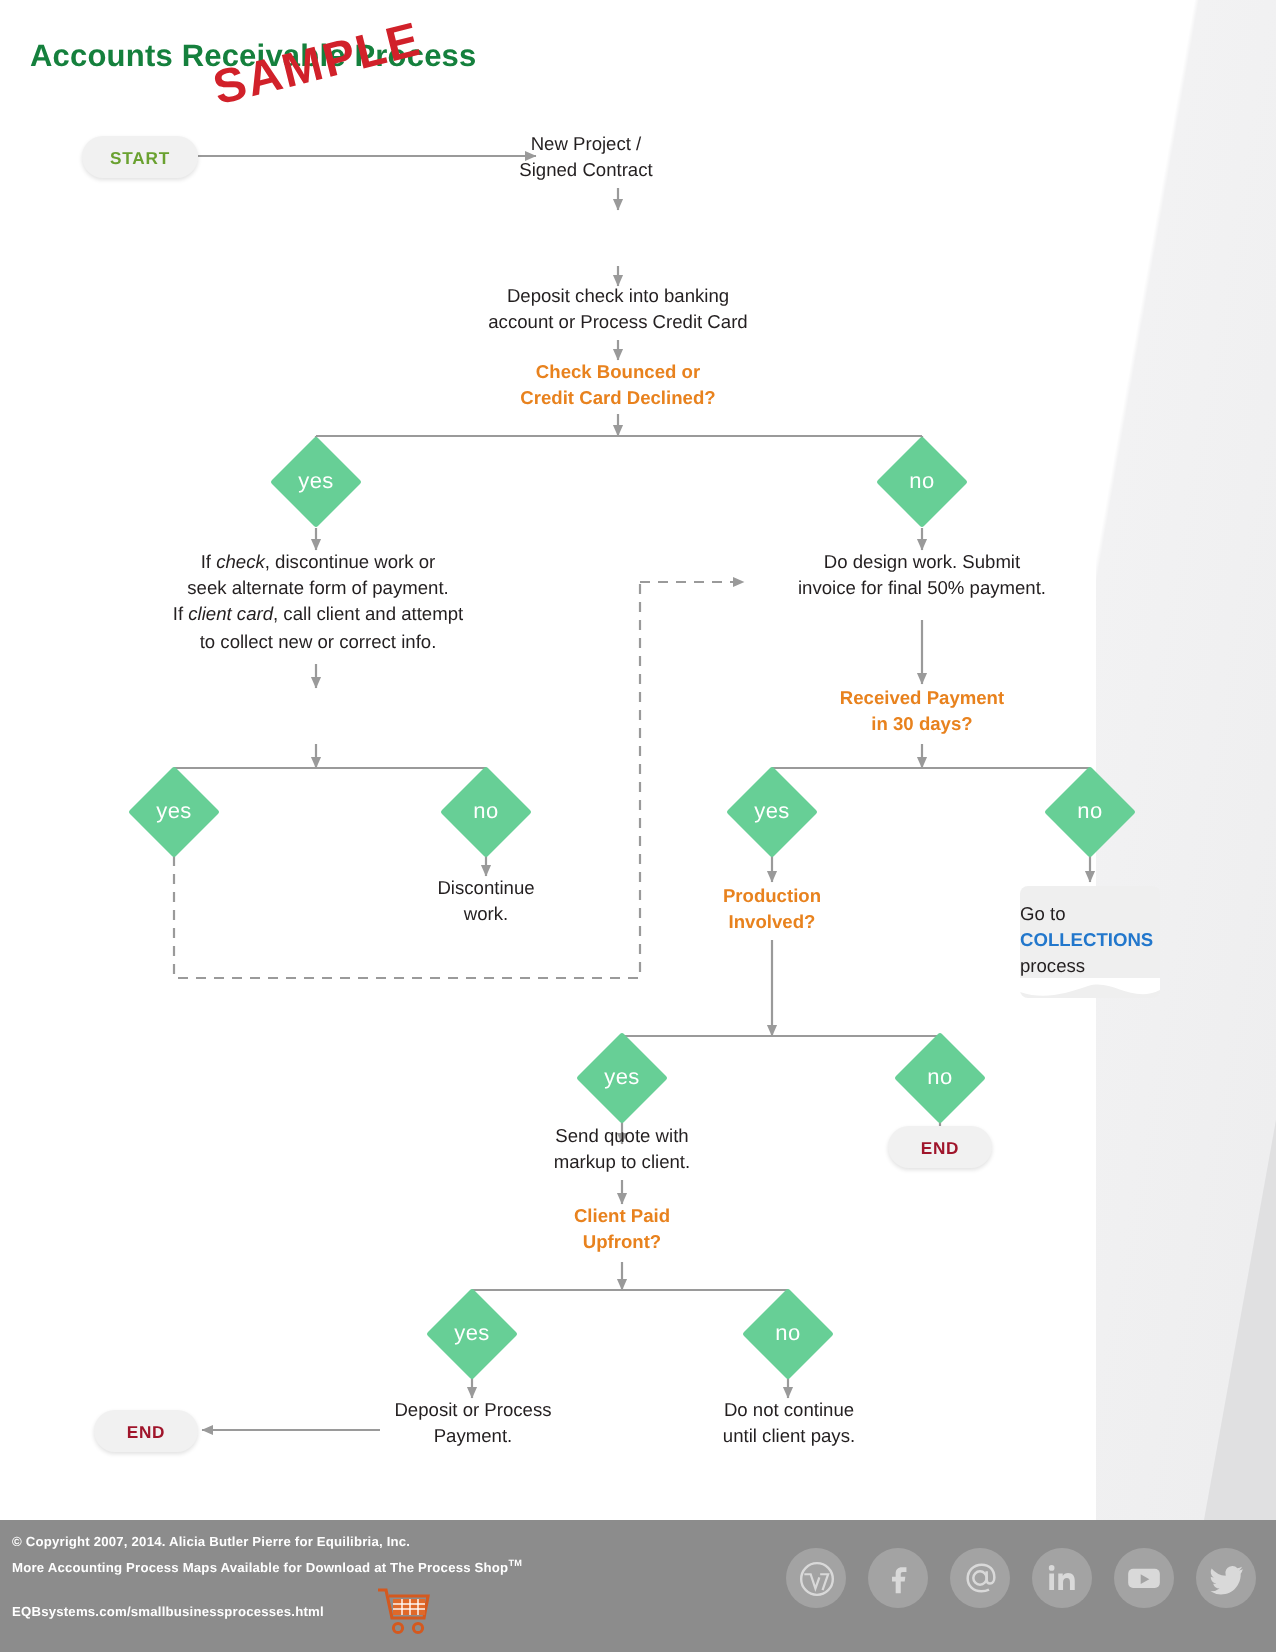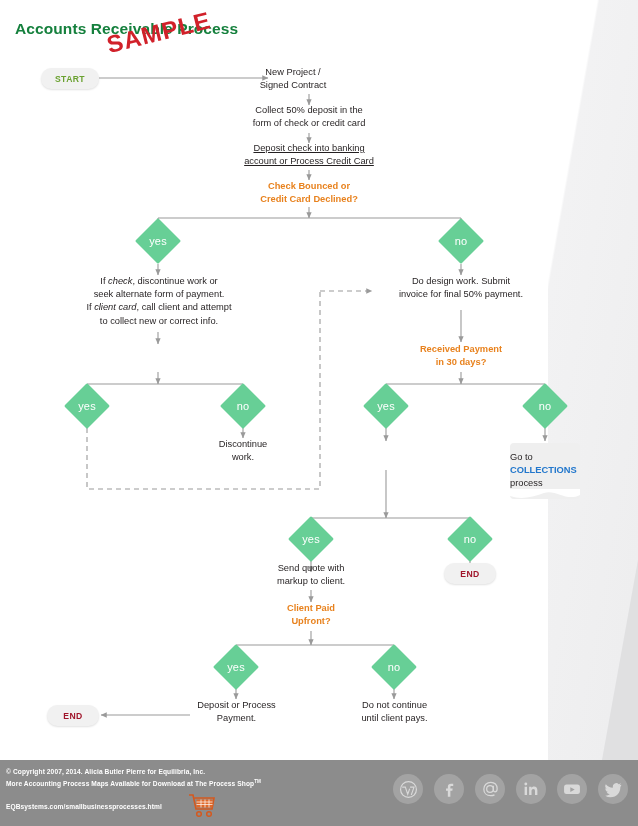--- a/index.html
+++ b/index.html
@@ -295,41 +295,41 @@
     <span>END</span>
   </div>
 
   <div class="pill end" style="left:47px; top:705px; width:52px; height:21px;">
     <span>END</span>
   </div>
 
   <div class="node" style="left:228px; top:66px; width:130px;">New Project /
 Signed Contract</div>
 
-  <div class="node" style="left:229px; top:104px; width:160px;">Collect 50% deposit in the
-form of check or credit card</div>
-
-  <div class="node" style="left:224px; top:142px; width:170px;text-decoration:underline;">Deposit check into banking
+
+  <div class="node" style="left:224px; top:142px; width:170px;">Deposit check into banking
 account or Process Credit Card</div>
 
   <div class="node decision" style="left:234px; top:180px; width:150px;">Check Bounced or
 Credit Card Declined?</div>
 
   <div class="node italicmix" style="left:81px; top:275px; width:156px;"><span>If </span><i>check</i><span>, discontinue work or</span><br><span>seek alternate form of payment.</span><br><span>If </span><i>client card</i><span>, call client and attempt</span><br><span>to collect new or correct info.</span></div>
 
 
   <div class="node" style="left:193px; top:438px; width:100px;">Discontinue
 work.</div>
 
   <div class="node" style="left:381px; top:275px; width:160px;">Do design work.  Submit
 invoice for final 50% payment.</div>
 
   <div class="node decision" style="left:391px; top:343px; width:140px;">Received Payment
 in 30 days?</div>
 
+  <div class="node decision" style="left:334px; top:442px; width:104px;">Production
+Involved?</div>
 
   <div class="node" style="left:258px; top:562px; width:106px;">Send quote with
 markup to client.</div>
 
   <div class="node decision" style="left:256px; top:602px; width:110px;">Client Paid
 Upfront?</div>
 
   <div class="node" style="left:184px; top:699px; width:105px;">Deposit or Process
 Payment.</div>
 

